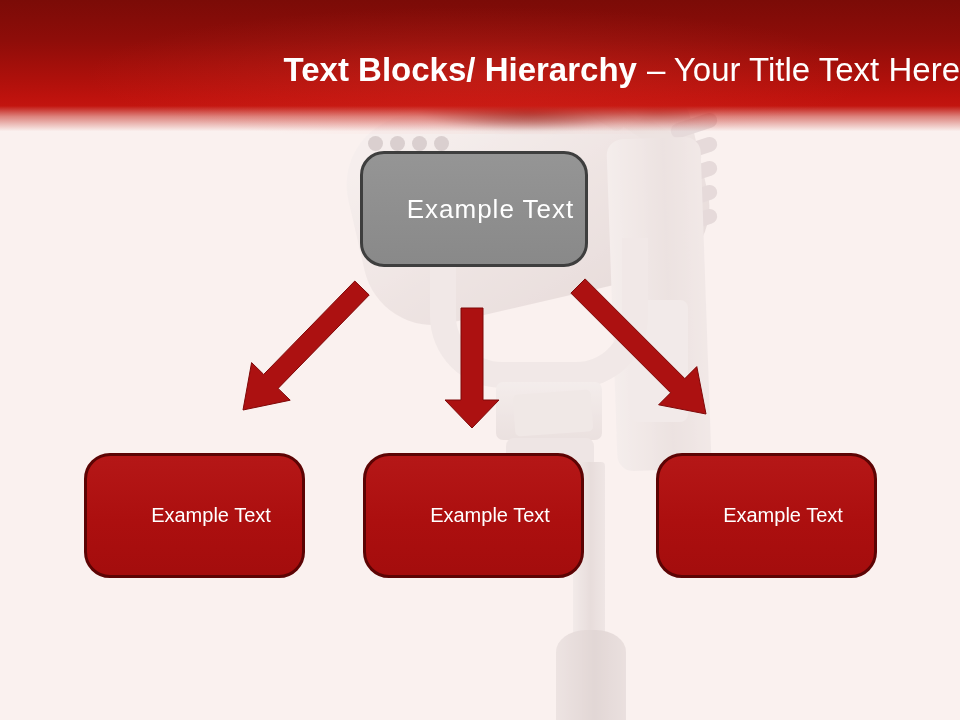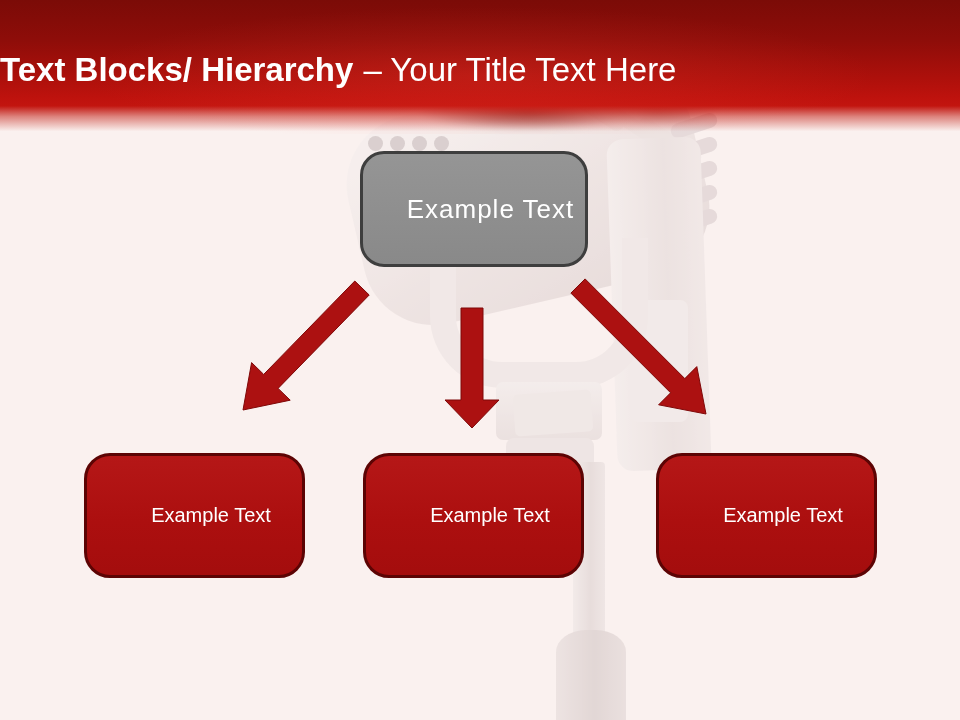--- a/index.html
+++ b/index.html
@@ -63,21 +63,21 @@
     position:absolute; left:0; top:0; width:960px; height:134px; z-index:3;
     background:linear-gradient(180deg,
       #7B0B07 0%, #8E0D09 30%, #AD100B 58%, #BE120D 73%, #C2150F 79%,
       rgba(197,41,32,.55) 87%, rgba(250,241,239,0) 98%);
   }
   .banner-glow {
     position:absolute; inset:0;
     background:radial-gradient(ellipse 55% 68% at 50% 56%, rgba(255,72,56,.22), rgba(255,72,56,0) 75%);
   }
   .banner-title {
-    position:absolute; left:0; top:50px; width:960px; text-align:left;
+    position:absolute; left:0; top:50px; width:960px; text-align:right;
     color:#FFFFFF; font-size:33px; line-height:40px; white-space:nowrap;
   }
   .banner-title .t-bold { font-weight:bold; }
   .banner-title .t-light { font-weight:normal; margin-left:10px; }
 
   
   .arrows { position:absolute; left:0; top:0; z-index:4; }
 
   
   .node {

